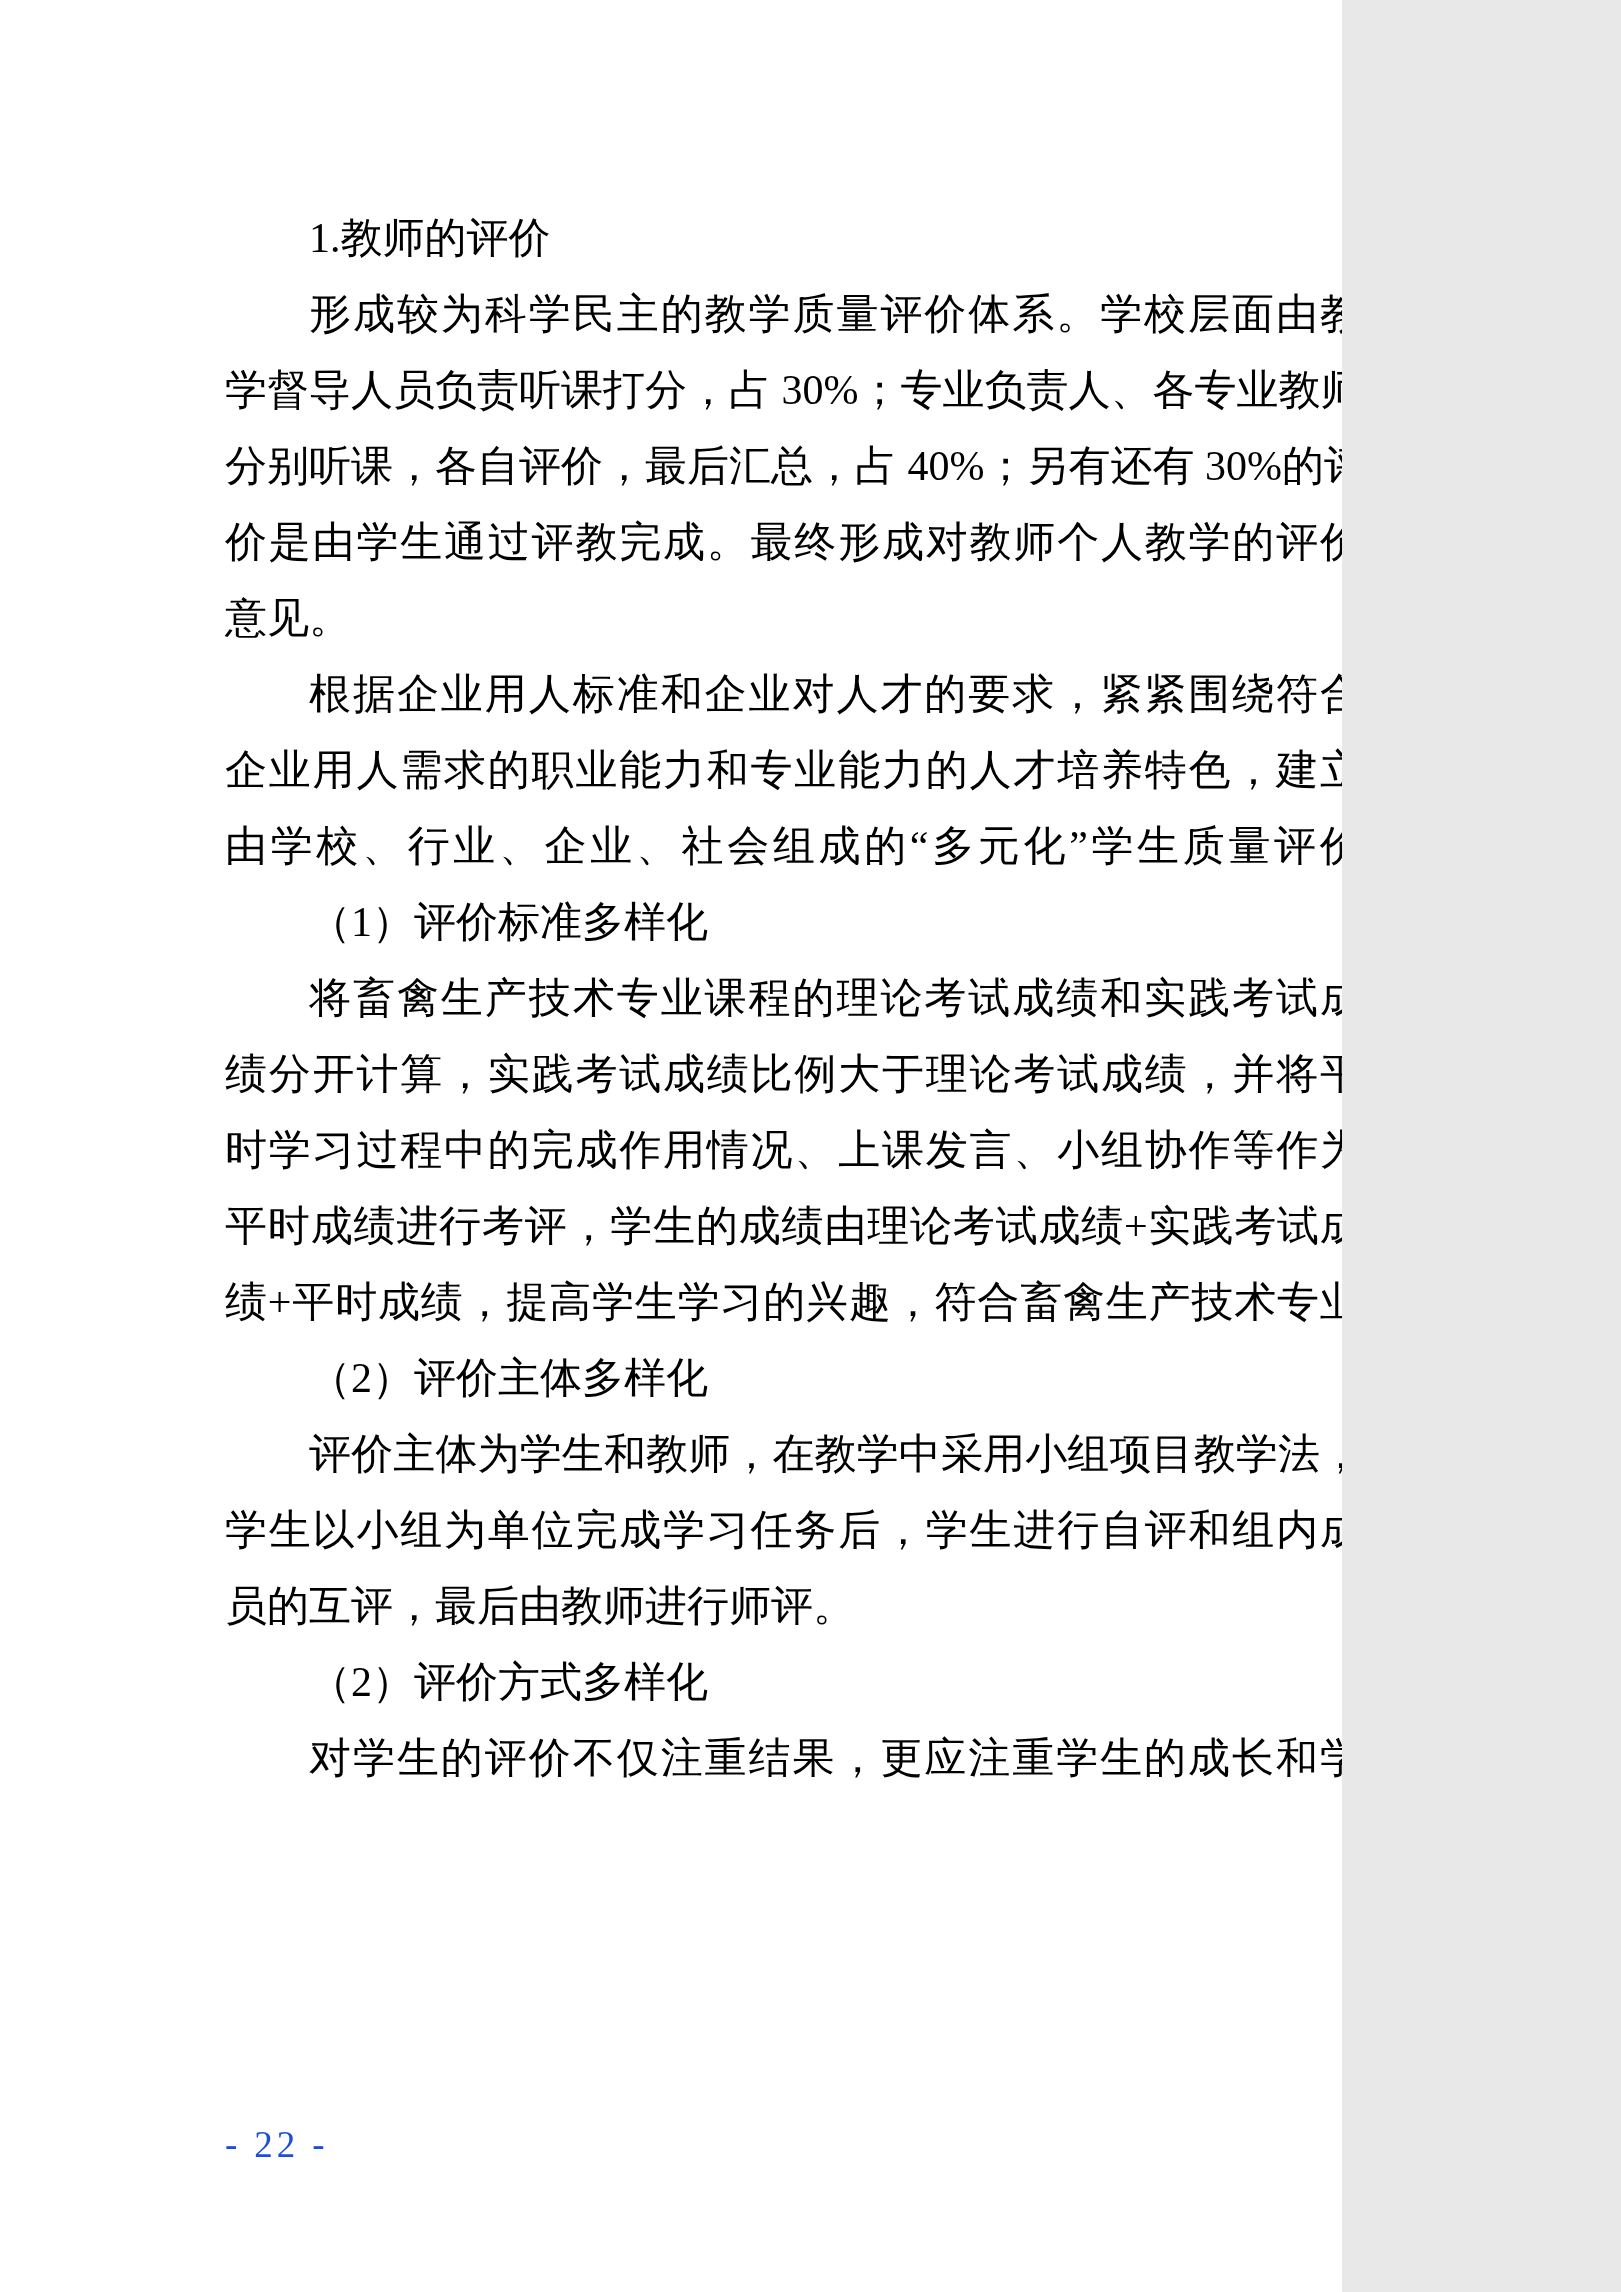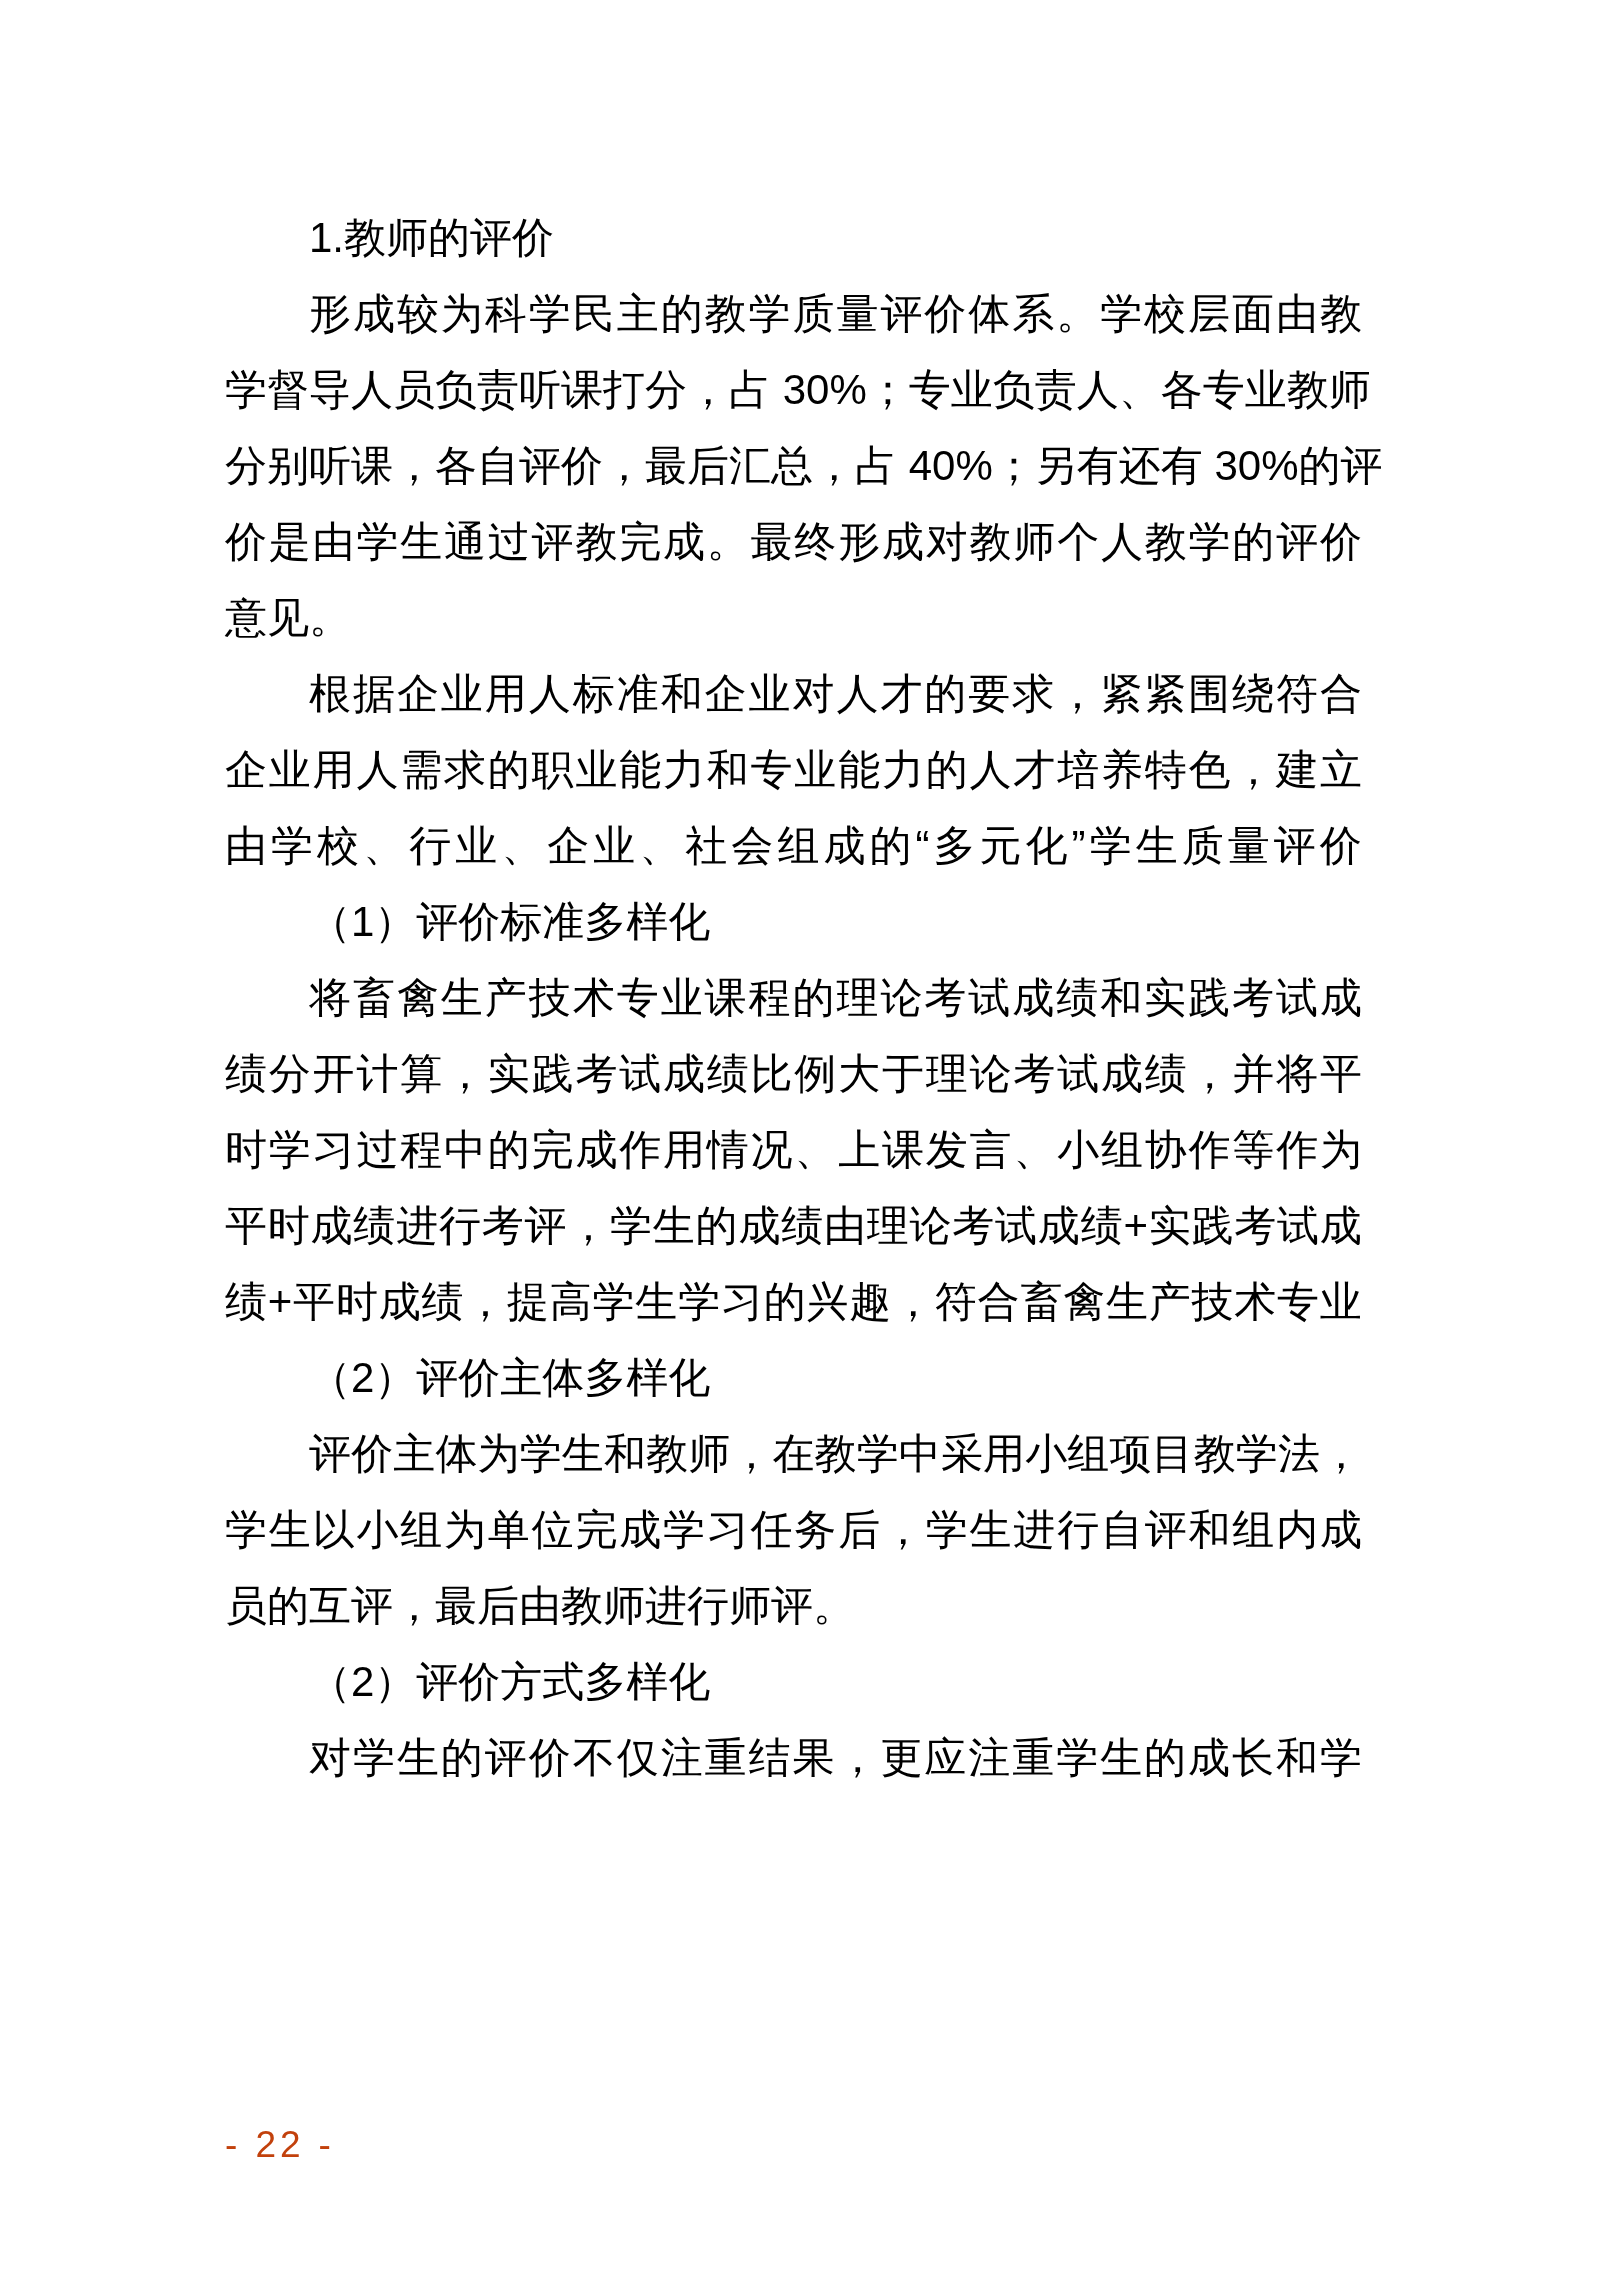--- a/index.html
+++ b/index.html
@@ -2,25 +2,25 @@
 <html><head>
 <meta charset="utf-8">
 <style>
   html, body {
     margin: 0;
     padding: 0;
     background: #e8e8e8;
   }
   .page {
     position: relative;
-    width: 1621px;
+    width: 1342px;
     height: 2293px;
     background: #ffffff;
     color: #000000;
-    font-family: Liberation Sans, sans-serif;
+    font-family: Liberation Serif, serif;
     overflow: hidden;
   }
   .content {
     position: absolute;
     left: 225px;
     top: 200px;
     width: 1137px;
   }
   .line {
     height: 76px;
@@ -46,21 +46,21 @@
   .page-footer {
     position: absolute;
     left: 225px;
     top: 2121px;
     height: 47px;
     line-height: 47px;
   }
   .page-number {
     font-size: 37px;
     letter-spacing: 3.9px;
-    color: #c2410c;
+    color: #1d4ed8;
   }
 </style>
 </head>
 <body>
 
 <div class="page">
   <main class="content">
       <div class="line indent">1.教师的评价</div>
       <div class="line indent justify">
         <span class="ch">形</span>

